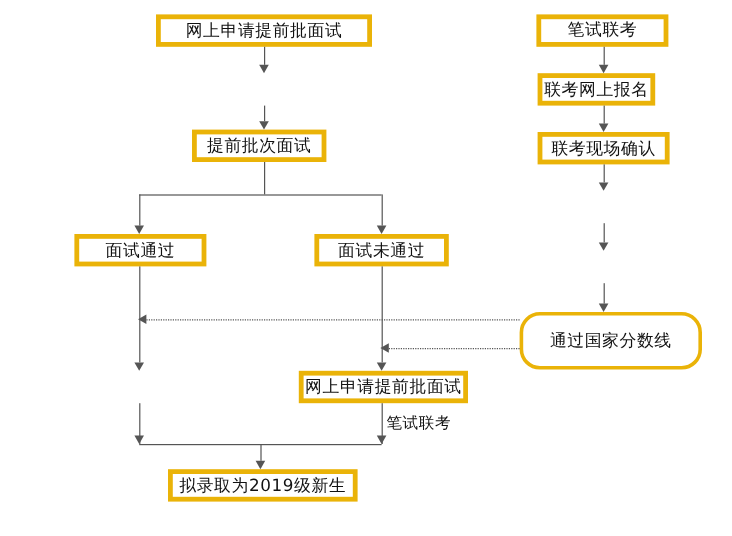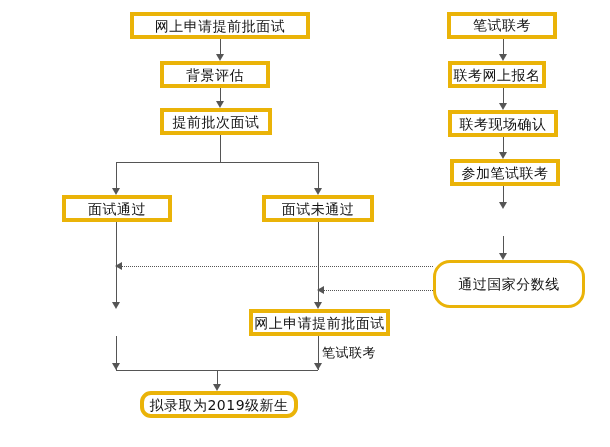--- a/index.html
+++ b/index.html
@@ -77,60 +77,54 @@
 </style>
 </head>
 <body>
 
 <div id="chart-root">
 
   <div class="node" style="left:130px; top:12px; width:180px; height:27px;">
     <span class="node-label">网上申请提前批面试</span>
   </div>
 
-  <div class="node" style="left:160px; top:61px; width:110px; height:27px;">
-    <span class="node-label">背景评估</span>
-  </div>
 
   <div class="node" style="left:160px; top:108px; width:112px; height:27px;">
     <span class="node-label">提前批次面试</span>
   </div>
 
   <div class="node" style="left:62px; top:195px; width:110px; height:27px;">
     <span class="node-label">面试通过</span>
   </div>
 
   <div class="node" style="left:262px; top:195px; width:112px; height:27px;">
     <span class="node-label">面试未通过</span>
   </div>
 
 
   <div class="node" style="left:249px; top:309px; width:141px; height:27px;">
     <span class="node-label">网上申请提前批面试</span>
   </div>
 
-  <div class="node" style="left:140px; top:391px; width:158px; height:27px;border-radius:11px;">
+  <div class="node" style="left:140px; top:391px; width:158px; height:27px;">
     <span class="node-label">拟录取为2019级新生</span>
   </div>
 
   <div class="node" style="left:447px; top:12px; width:110px; height:27px;font-family:Liberation Mono, monospace;">
     <span class="node-label">笔试联考</span>
   </div>
 
   <div class="node" style="left:448px; top:61px; width:98px; height:27px;">
     <span class="node-label">联考网上报名</span>
   </div>
 
   <div class="node" style="left:448px; top:110px; width:110px; height:27px;">
     <span class="node-label">联考现场确认</span>
   </div>
 
-  <div class="node" style="left:450px; top:159px; width:110px; height:27px;">
-    <span class="node-label">参加笔试联考</span>
-  </div>
 
 
   <div class="node thick" style="left:433px; top:260px; width:152px; height:48px;">
     <span class="node-label">通过国家分数线</span>
   </div>
 
   <div class="edge-v" style="left:220px; top:39px; height:15px;"></div>
   <div class="arrow-down" style="left:216px; top:54px;"></div>
 
   <div class="edge-v" style="left:220px; top:88px; height:13px;"></div>

